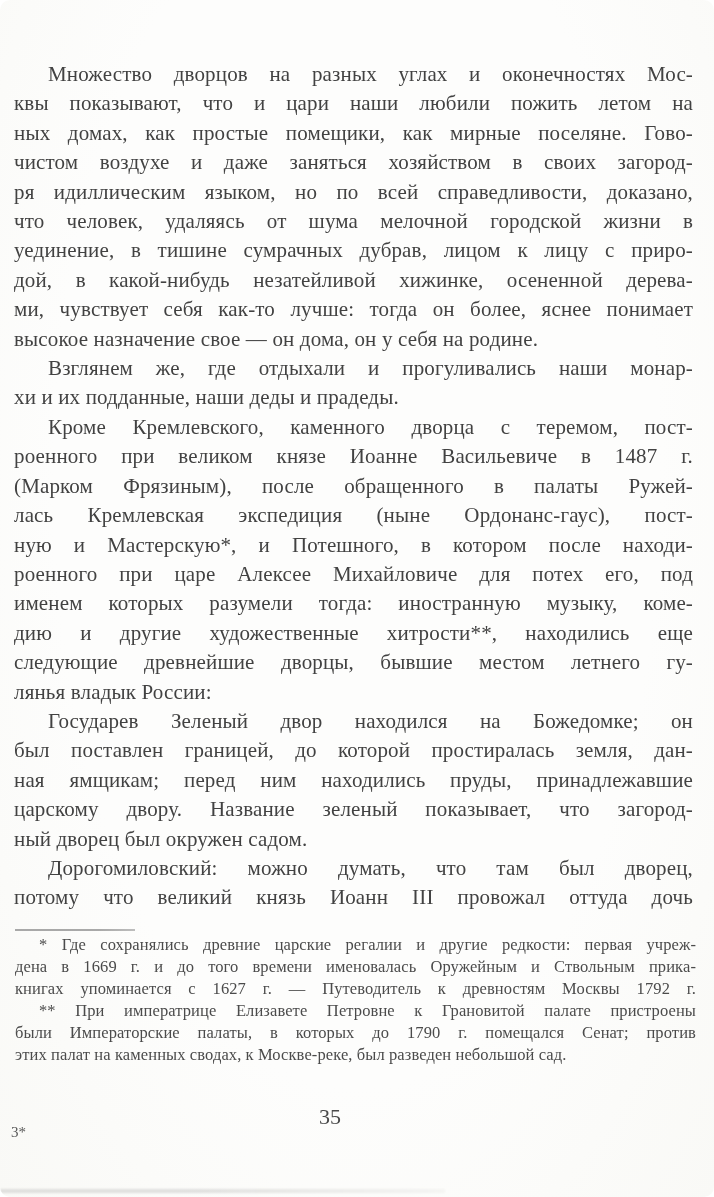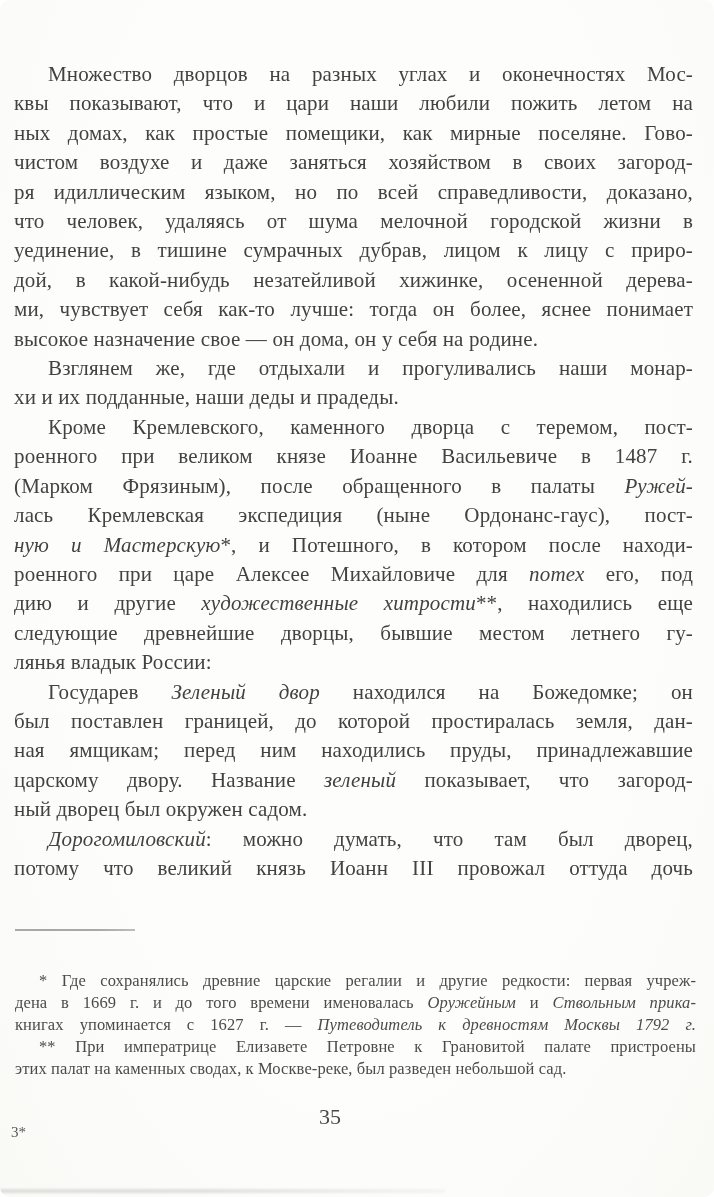--- a/index.html
+++ b/index.html
@@ -31,41 +31,39 @@
     text-align: justify;
     text-align-last: justify;
   }
   .line.last {
     text-align-last: left;
   }
   .body-text .line.first {
     text-indent: 34px;
   }
   .it {
-    font-style: italic;
   }
   .footnote-rule {
     position: absolute;
     left: 15px;
     top: 929px;
     width: 120px;
     height: 2px;
     background: linear-gradient(to right, #8d8d8d 0 70%, #a8a8a8);
     opacity: 0.75;
   }
   .footnotes {
     position: absolute;
     left: 15px;
     top: 934px;
     width: 681px;
     font-size: 16.5px;
     line-height: 22px;
     color: #4b4b4b;
     letter-spacing: 0.1px;
-    margin-top: 36px;
   }
   .footnotes .line.first {
     text-indent: 24px;
   }
   .page-number {
     position: absolute;
     left: 300px;
     top: 1104px;
     width: 60px;
     text-align: center;
@@ -111,20 +109,21 @@
         <div class="line first"><span>Взглянем же, где отдыхали и прогуливались наши монар-</span></div>
         <div class="line last"><span>хи и их подданные, наши деды и прадеды.</span></div>
       </div>
       <div class="para">
         <div class="line first"><span>Кроме Кремлевского, каменного дворца с теремом, пост-</span></div>
         <div class="line"><span>роенного при великом князе Иоанне Васильевиче в 1487 г.</span></div>
         <div class="line"><span>(Марком Фрязиным), после обращенного в палаты </span><span class="it">Ружей-</span></div>
         <div class="line"><span>лась Кремлевская экспедиция (ныне Ордонанс-гаус), пост-</span></div>
         <div class="line"><span class="it">ную и Мастерскую</span><span>*, и Потешного, в котором после находи-</span></div>
         <div class="line"><span>роенного при царе Алексее Михайловиче для </span><span class="it">потех</span><span> его, под</span></div>
+        <div class="line"><span>именем которых разумели тогда: иностранную музыку, коме-</span></div>
         <div class="line"><span>дию и другие </span><span class="it">художественные хитрости</span><span>**, находились еще</span></div>
         <div class="line"><span>следующие древнейшие дворцы, бывшие местом летнего гу-</span></div>
         <div class="line last"><span>лянья владык России:</span></div>
       </div>
       <div class="para">
         <div class="line first"><span>Государев </span><span class="it">Зеленый двор</span><span> находился на Божедомке; он</span></div>
         <div class="line"><span>был поставлен границей, до которой простиралась земля, дан-</span></div>
         <div class="line"><span>ная ямщикам; перед ним находились пруды, принадлежавшие</span></div>
         <div class="line"><span>царскому двору. Название </span><span class="it">зеленый</span><span> показывает, что загород-</span></div>
         <div class="line last"><span>ный дворец был окружен садом.</span></div>
@@ -136,19 +135,20 @@
     </div>
   <div class="footnote-rule"></div>
   <div class="footnotes" id="footnotes">
       <div class="para">
         <div class="line first"><span>* Где сохранялись древние царские регалии и другие редкости: первая учреж-</span></div>
         <div class="line"><span>дена в 1669 г. и до того времени именовалась </span><span class="it">Оружейным</span><span> и </span><span class="it">Ствольным прика-</span></div>
         <div class="line"><span>книгах упоминается с 1627 г. — </span><span class="it">Путеводитель к древностям Москвы 1792 г.</span></div>
       </div>
       <div class="para">
         <div class="line first"><span>** При императрице Елизавете Петровне к Грановитой палате пристроены</span></div>
+        <div class="line"><span>были </span><span class="it">Императорские палаты</span><span>, в которых до 1790 г. помещался Сенат; против</span></div>
         <div class="line last"><span>этих палат на каменных сводах, к Москве-реке, был разведен небольшой сад.</span></div>
       </div>
     </div>
   <div class="page-number">35</div>
   <div class="signature">3*</div>
   <div class="scan-smudge"></div>
 </div>
 
 </body></html>

